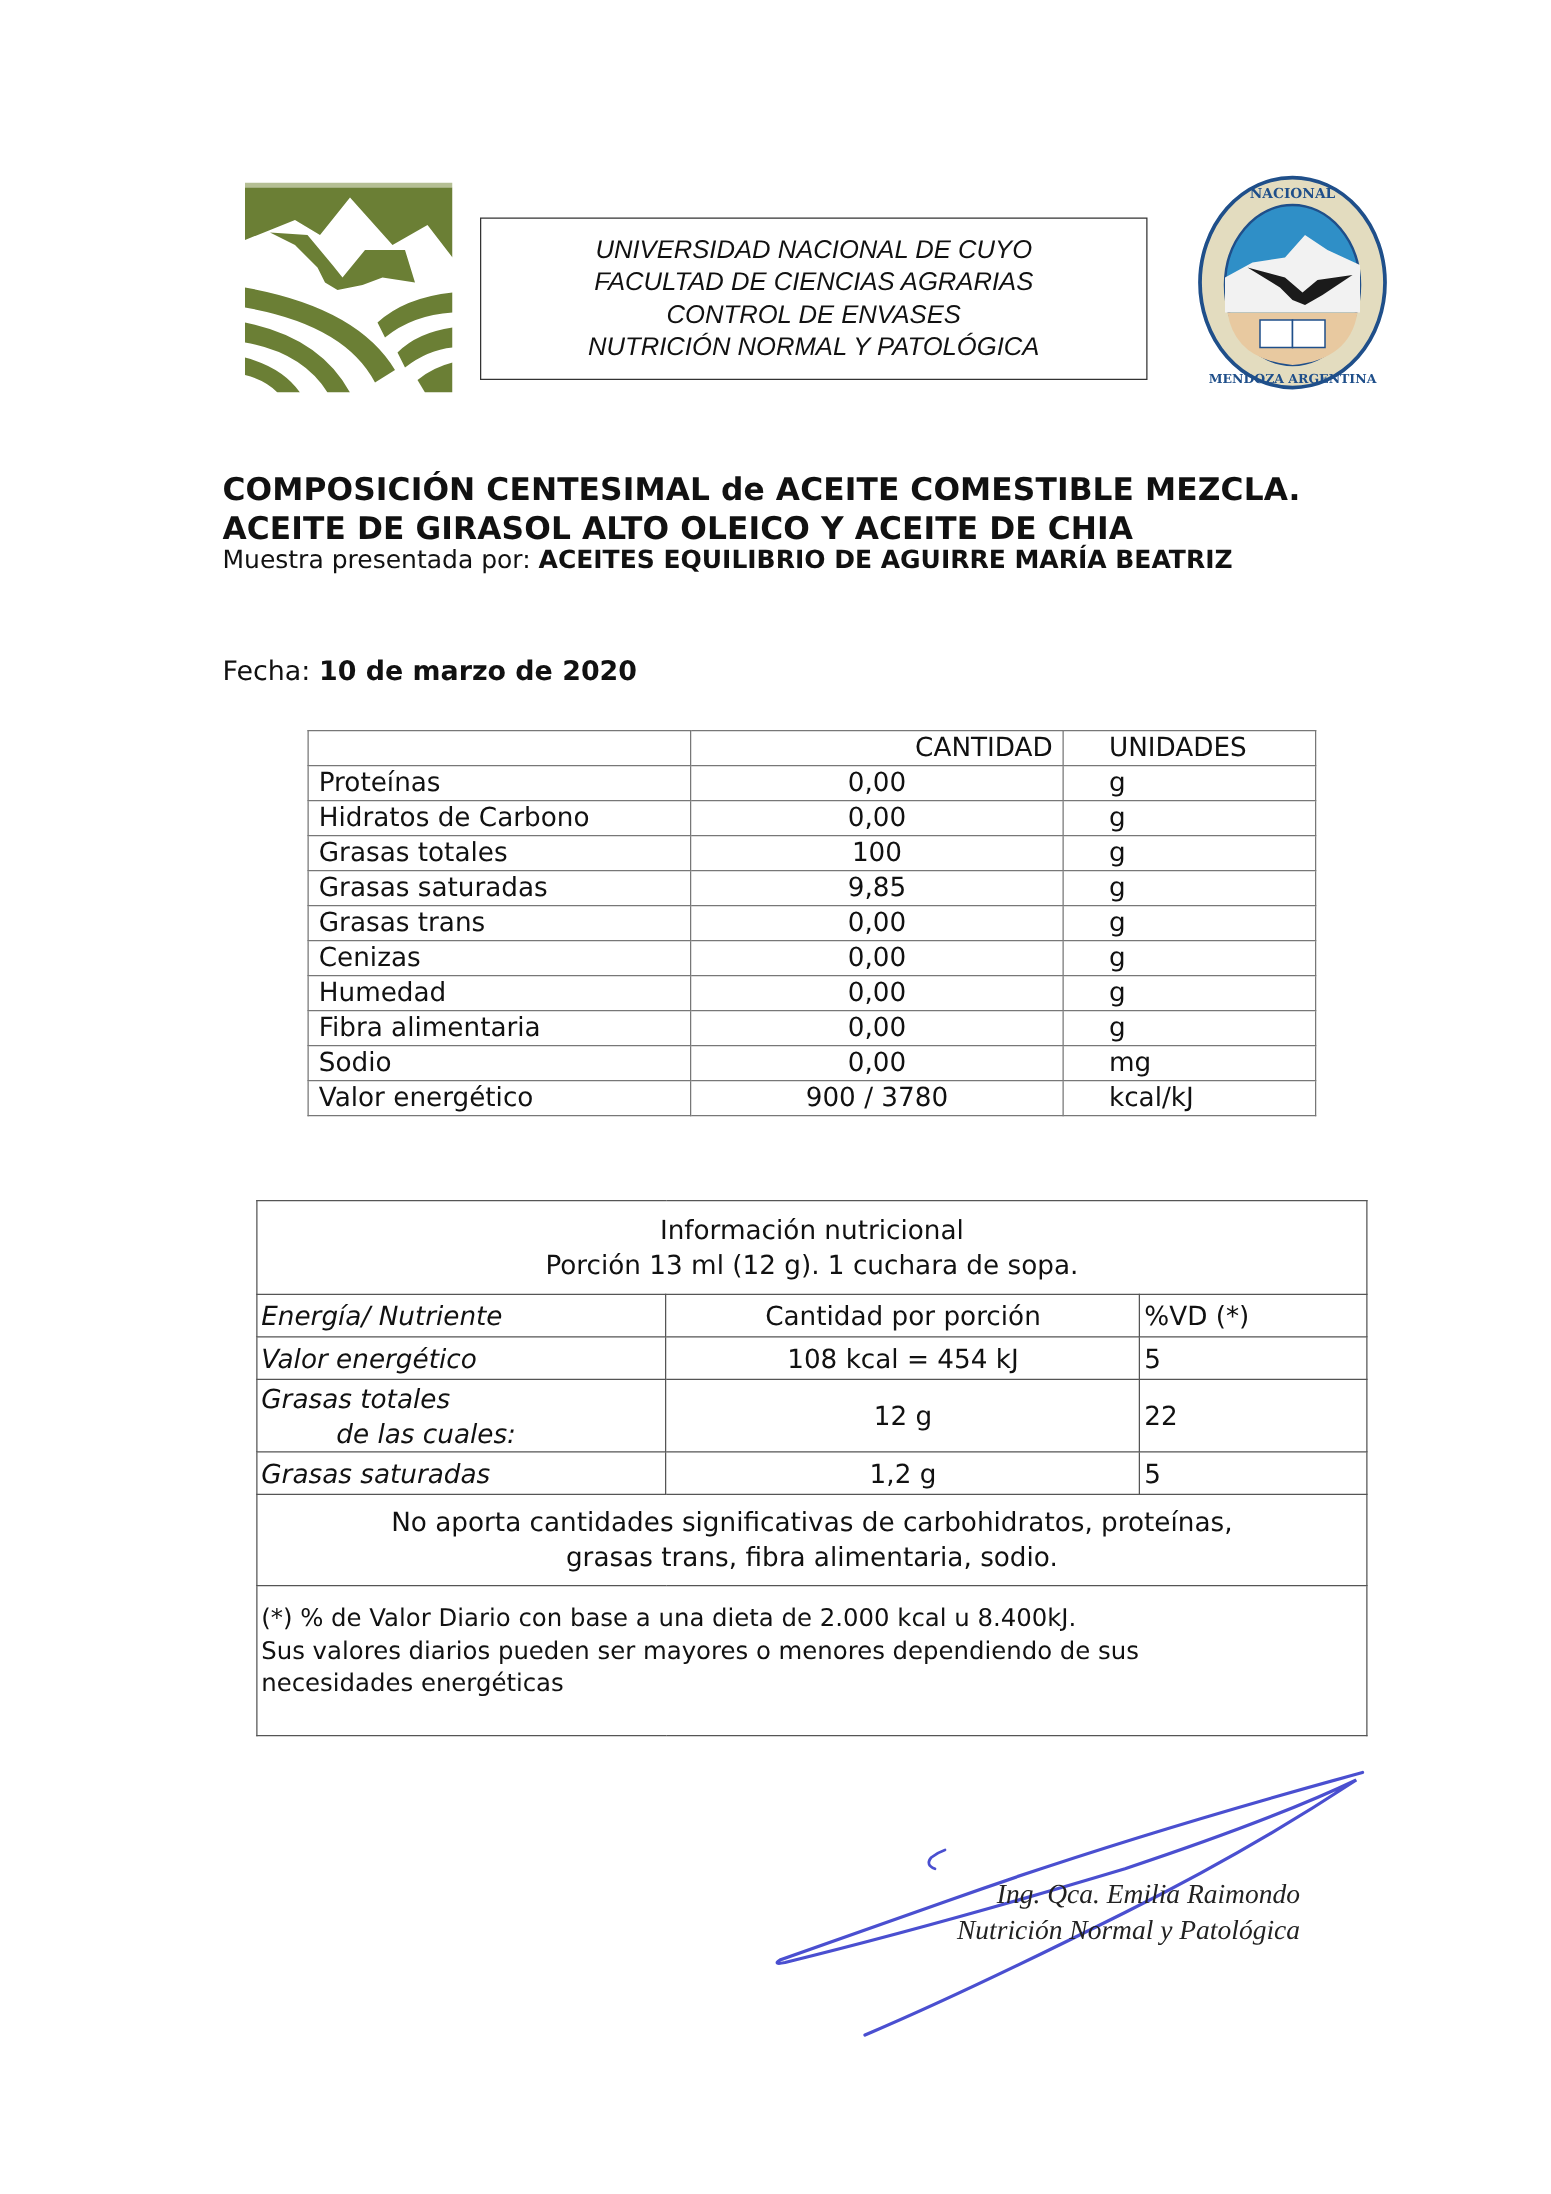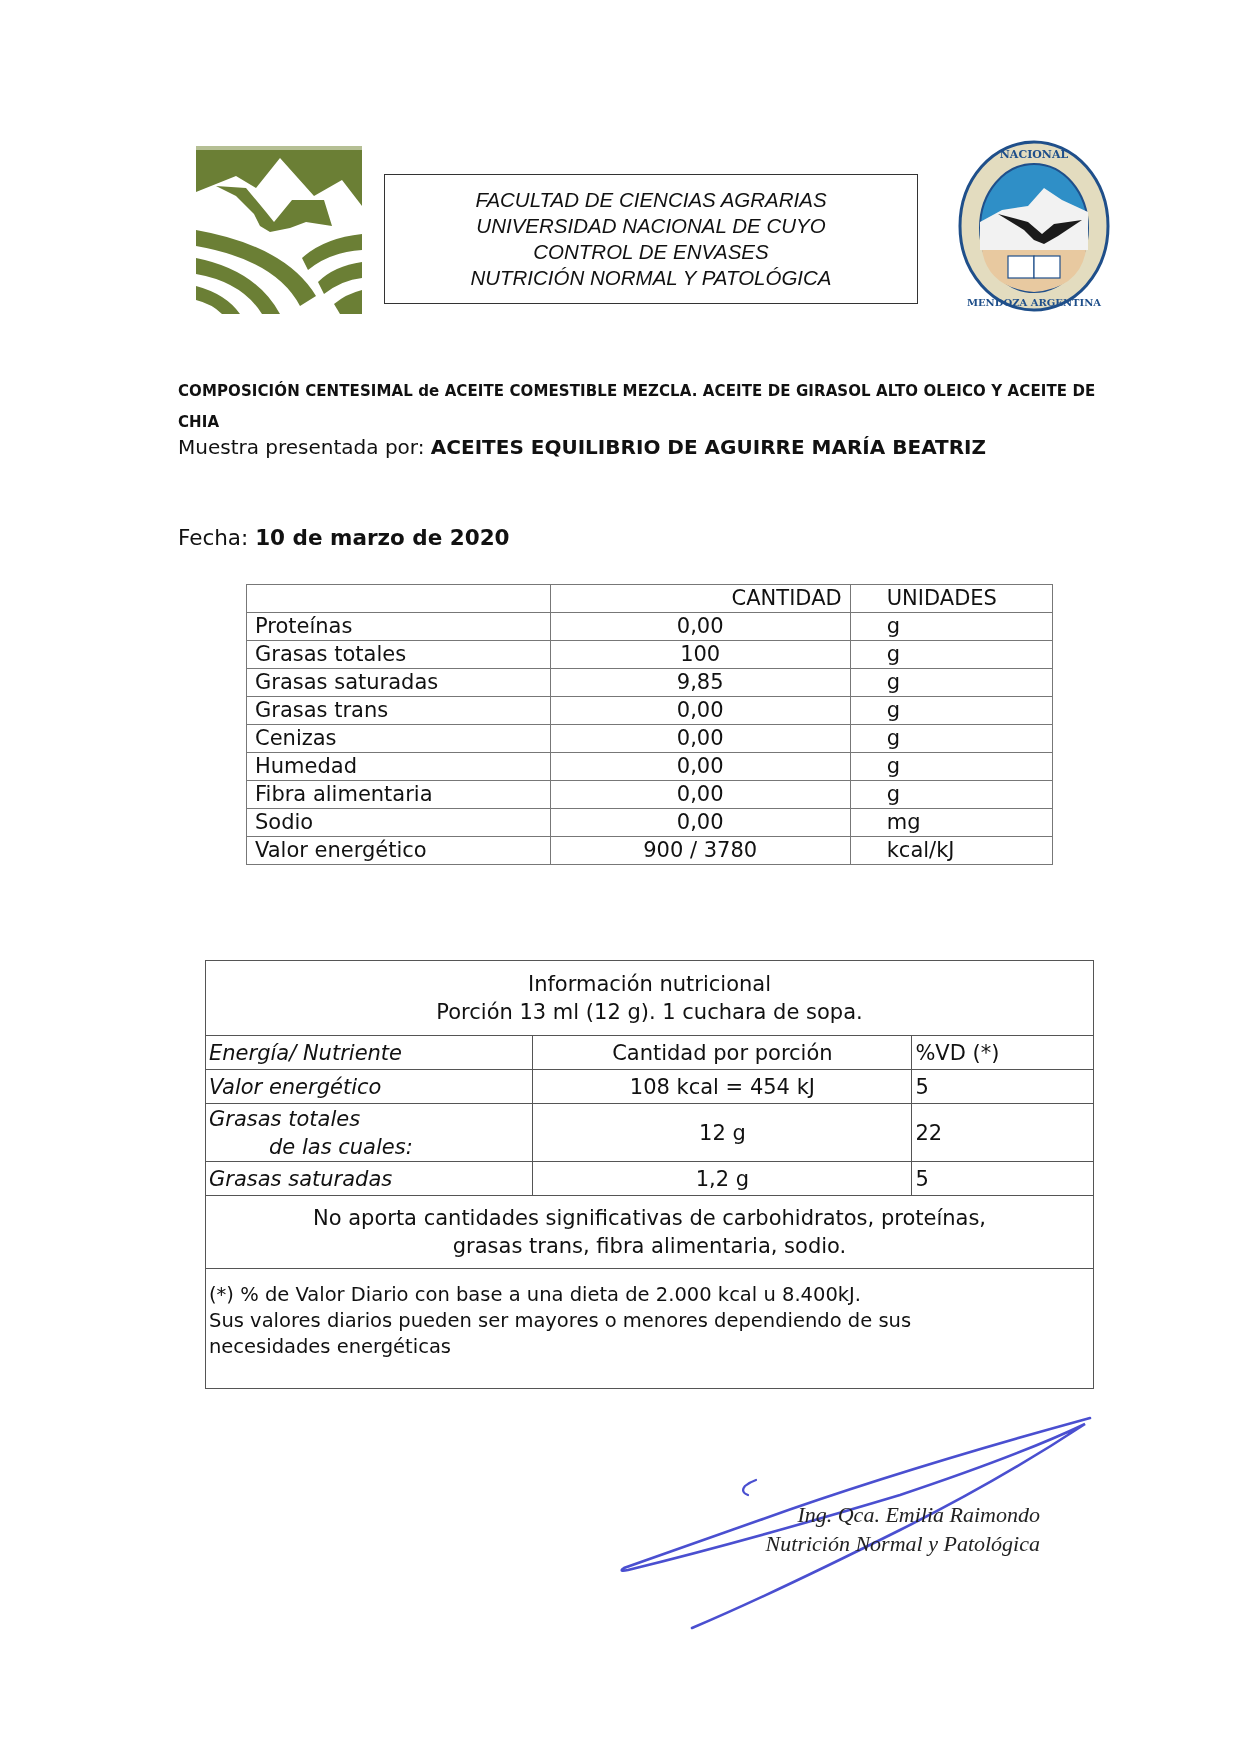--- a/index.html
+++ b/index.html
@@ -7,21 +7,21 @@
          font-family:"DejaVu Sans", sans-serif; color:#111; }
   .abs { position:absolute; }
   
   .logo-left { left:196px; top:146px; width:166px; height:168px; }
   .header-box { left:384px; top:174px; width:534px; height:130px; border:1.5px solid #333;
                 box-sizing:border-box; display:flex; flex-direction:column; justify-content:center;
                 align-items:center; font-family:"Liberation Sans", sans-serif; font-style:italic;
                 font-size:20.5px; line-height:26px; color:#111; }
   .seal { left:958px; top:140px; width:152px; height:172px; }
   
-  .title { left:178px; top:376px; width:960px; font-weight:bold; font-size:15px; line-height:31px; letter-spacing:0.1px; }
+  .title { left:178px; top:376px; width:960px; font-weight:bold; font-size:25px; line-height:31px; letter-spacing:0.1px; }
   .sample { left:178px; top:432px; width:960px; font-size:20px; line-height:31px; }
   .sample b, .date b { font-weight:bold; }
   .date { left:178px; top:522px; font-size:21.5px; line-height:31px; }
   
   table { border-collapse:collapse; }
   .t1 { left:246px; top:584px; width:807px; font-size:21px; }
   .t1 td { border:1.5px solid #777; height:27px; padding:0 8px; line-height:27px; white-space:nowrap; }
   .t1 td.c1 { width:297px; }
   .t1 td.c2 { width:300px; text-align:center; }
   .t1 td.c3 { width:162px;padding-left:36px; }
@@ -57,22 +57,22 @@
     <path d="M0,84 Q90,100 120,150 L104,160 Q80,114 0,100 Z" fill="#6b7f35"></path>
     <path d="M0,112 Q60,124 84,168 L66,168 Q46,136 0,128 Z" fill="#6b7f35"></path>
     <path d="M0,140 Q30,148 44,168 L26,168 Q16,158 0,154 Z" fill="#6b7f35"></path>
     <path d="M166,88 Q128,92 106,112 L112,124 Q134,106 166,104 Z" fill="#6b7f35"></path>
     <path d="M166,116 Q138,120 122,136 L128,148 Q146,134 166,132 Z" fill="#6b7f35"></path>
     <path d="M166,144 Q150,148 138,158 L144,168 L166,168 Z" fill="#6b7f35"></path>
   </svg>
 </div>
 
 <div class="abs header-box">
+  <div>UNIVERSIDAD NACIONAL DE CUYO</div>
   <div>FACULTAD DE CIENCIAS AGRARIAS</div>
-  <div>UNIVERSIDAD NACIONAL DE CUYO</div>
   <div>CONTROL DE ENVASES</div>
   <div>NUTRICIÓN NORMAL Y PATOLÓGICA</div>
 </div>
 
 <div class="abs seal">
   <svg width="152" height="172" viewBox="0 0 152 172">
     <ellipse cx="76" cy="86" rx="74" ry="84" fill="#e3dcbf" stroke="#1f4f8a" stroke-width="3"></ellipse>
     <ellipse cx="76" cy="88" rx="54" ry="64" fill="#2f8fc7" stroke="#1f4f8a" stroke-width="2"></ellipse>
     <path d="M22,82 L44,70 L70,66 L86,48 L104,60 L130,72 L130,110 L22,110 Z" fill="#f2f2f2"></path>
     <path d="M24,110 H128 Q122,148 76,152 Q30,148 24,110 Z" fill="#e8c9a0"></path>
@@ -101,20 +101,25 @@
     <td class="c1"></td>
     <td class="c2">CANTIDAD</td>
     <td class="c3">UNIDADES</td>
   </tr>
   <tr>
         <td class="c1">Proteínas</td>
         <td class="c2">0,00</td>
         <td class="c3">g</td>
       </tr>
   <tr>
+        <td class="c1">Hidratos de Carbono</td>
+        <td class="c2">0,00</td>
+        <td class="c3">g</td>
+      </tr>
+  <tr>
         <td class="c1">Grasas totales</td>
         <td class="c2">100</td>
         <td class="c3">g</td>
       </tr>
   <tr>
         <td class="c1">Grasas saturadas</td>
         <td class="c2">9,85</td>
         <td class="c3">g</td>
       </tr>
   <tr>

